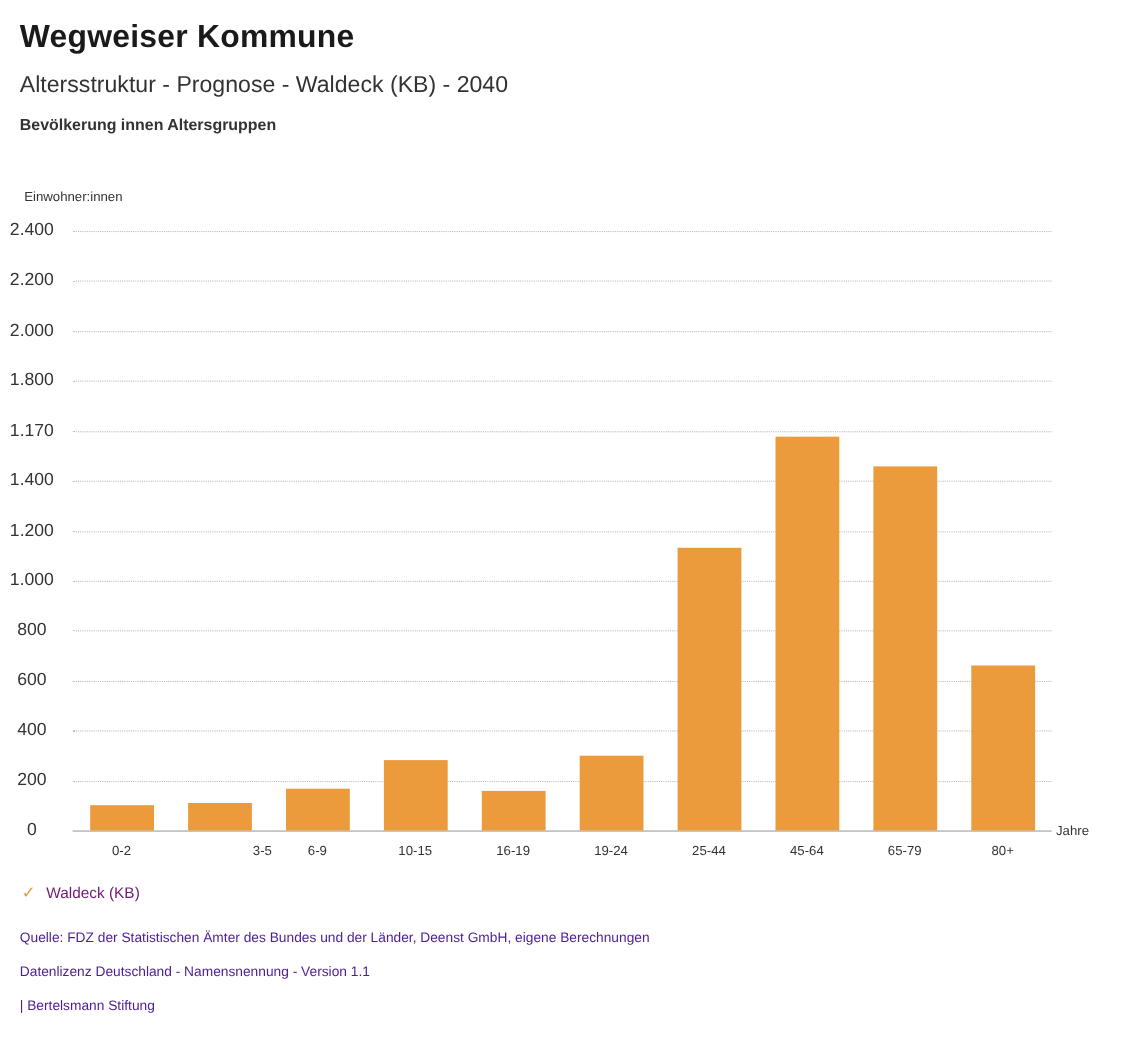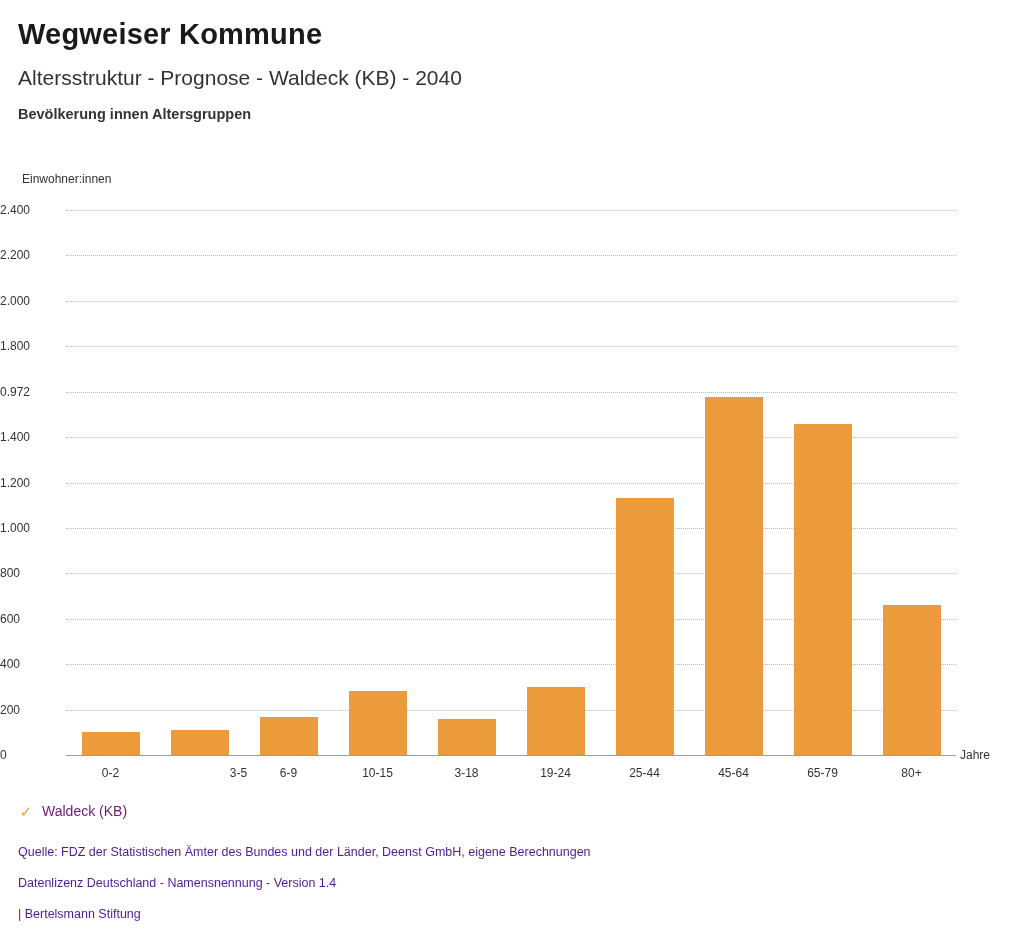--- a/index.html
+++ b/index.html
@@ -63,22 +63,22 @@
     position: absolute;
     left: 0;
     width: 890px;
     height: 0;
     border-top: 1px solid #9e9e9e;
   }
   .ytick-wrap {
     position: absolute;
     left: 0;
     width: 58px;
-    text-align: left;
-    font-size: 12px;
+    text-align: center;
+    font-size: 16px;
     color: #333333;
     transform: translateY(-50%);
   }
   .bar {
     position: absolute;
     bottom: 0;
     background: #eb9a3c;
   }
   .xtick {
     position: absolute;
@@ -148,55 +148,55 @@
       <div class="ytick-wrap" style="top: 408.75px; left: -66px;">600</div>
       <div class="gridline" style="top: 363.333px;"></div>
       <div class="ytick-wrap" style="top: 363.333px; left: -66px;">800</div>
       <div class="gridline" style="top: 317.917px;"></div>
       <div class="ytick-wrap" style="top: 317.917px; left: -66px;">1.000</div>
       <div class="gridline" style="top: 272.5px;"></div>
       <div class="ytick-wrap" style="top: 272.5px; left: -66px;">1.200</div>
       <div class="gridline" style="top: 227.083px;"></div>
       <div class="ytick-wrap" style="top: 227.083px; left: -66px;">1.400</div>
       <div class="gridline" style="top: 181.667px;"></div>
-      <div class="ytick-wrap" style="top: 181.667px; left: -66px;">0.972</div>
+      <div class="ytick-wrap" style="top: 181.667px; left: -66px;">1.170</div>
       <div class="gridline" style="top: 136.25px;"></div>
       <div class="ytick-wrap" style="top: 136.25px; left: -66px;">1.800</div>
       <div class="gridline" style="top: 90.8333px;"></div>
       <div class="ytick-wrap" style="top: 90.8333px; left: -66px;">2.000</div>
       <div class="gridline" style="top: 45.4167px;"></div>
       <div class="ytick-wrap" style="top: 45.4167px; left: -66px;">2.200</div>
       <div class="gridline" style="top: 0px;"></div>
       <div class="ytick-wrap" style="top: 0px; left: -66px;">2.400</div>
       <div class="bar" title="0-2: 100" style="left: 15.5px; width: 58px; height: 22.7083px; background: rgb(235, 154, 60);"></div>
       <div class="xtick" style="left: 44.5px;">0-2</div>
       <div class="bar" title="3-5: 110" style="left: 104.5px; width: 58px; height: 24.9792px; background: rgb(235, 154, 60);"></div>
       <div class="xtick" style="left: 133.5px; margin-left: 39px;">3-5</div>
       <div class="bar" title="6-9: 168" style="left: 193.5px; width: 58px; height: 38.15px; background: rgb(235, 154, 60);"></div>
       <div class="xtick" style="left: 222.5px;">6-9</div>
       <div class="bar" title="10-15: 280" style="left: 282.5px; width: 58px; height: 63.5833px; background: rgb(235, 154, 60);"></div>
       <div class="xtick" style="left: 311.5px;">10-15</div>
       <div class="bar" title="16-18: 160" style="left: 371.5px; width: 58px; height: 36.3333px; background: rgb(235, 154, 60);"></div>
-      <div class="xtick" style="left: 400.5px;">3-18</div>
+      <div class="xtick" style="left: 400.5px;">16-19</div>
       <div class="bar" title="19-24: 298" style="left: 460.5px; width: 58px; height: 67.6708px; background: rgb(235, 154, 60);"></div>
       <div class="xtick" style="left: 489.5px;">19-24</div>
       <div class="bar" title="25-44: 1133" style="left: 549.5px; width: 58px; height: 257.285px; background: rgb(235, 154, 60);"></div>
       <div class="xtick" style="left: 578.5px;">25-44</div>
       <div class="bar" title="45-64: 1578" style="left: 638.5px; width: 58px; height: 358.337px; background: rgb(235, 154, 60);"></div>
       <div class="xtick" style="left: 667.5px;">45-64</div>
       <div class="bar" title="65-79: 1457" style="left: 727.5px; width: 58px; height: 330.86px; background: rgb(235, 154, 60);"></div>
       <div class="xtick" style="left: 756.5px;">65-79</div>
       <div class="bar" title="80+: 660" style="left: 816.5px; width: 58px; height: 149.875px; background: rgb(235, 154, 60);"></div>
       <div class="xtick" style="left: 845.5px;">80+</div>
     </div>
 
   <div class="xaxis-title">Jahre</div>
 
   <div class="legend">
     <span class="legend-check">✓</span>
     <span class="legend-label">Waldeck (KB)</span>
   </div>
 
   <div class="footnote fn1">Quelle: FDZ der Statistischen Ämter des Bundes und der Länder, Deenst GmbH, eigene Berechnungen</div>
-  <div class="footnote fn2">Datenlizenz Deutschland - Namensnennung - Version 1.4</div>
+  <div class="footnote fn2">Datenlizenz Deutschland - Namensnennung - Version 1.1</div>
   <div class="footnote fn3">| Bertelsmann Stiftung</div>
 
 </div>
 
 </body></html>

